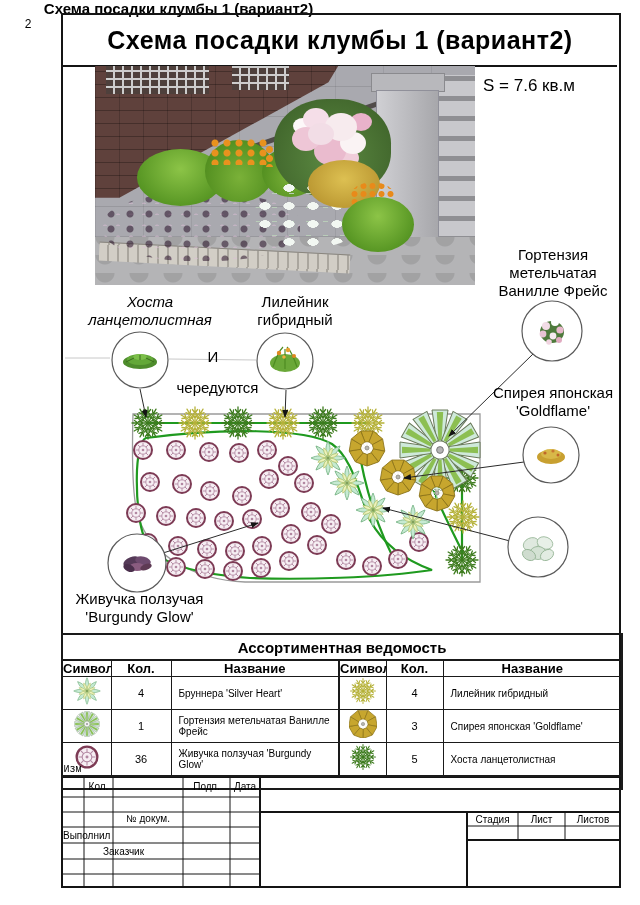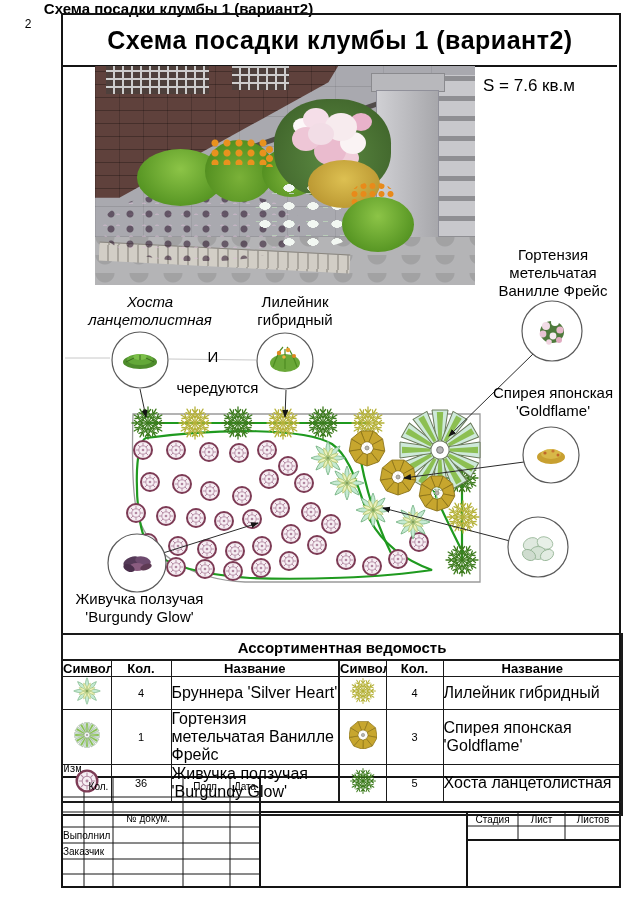--- a/index.html
+++ b/index.html
@@ -76,21 +76,21 @@
   .lbl{position:absolute;text-align:center;line-height:1.2;}
   .f15{font-size:15px;}
   #area-label{left:483px;top:76px;width:135px;font-size:17px;text-align:left;}
   
   #ved{position:absolute;left:61px;top:633px;width:560px;border-collapse:collapse;table-layout:fixed;}
   #ved td{border:1px solid #1a1a1a;padding:0;vertical-align:middle;overflow:hidden;}
   #ved .t-title{height:24px;font-size:15px;font-weight:bold;text-align:center;border:2px solid #1a1a1a;}
   #ved .t-head{height:15px;font-size:13px;font-weight:bold;text-align:center;}
   #ved .t-sym{text-align:center;height:28px;}
   #ved .t-qty{text-align:center;font-size:11px;}
-  #ved .t-name{font-size:16px;padding-left:0;}
+  #ved .t-name{font-size:10px;padding-left:7px;}
   #ved .thick-l{border-left:2px solid #1a1a1a;}
   #ved .t-empty{height:11px;border:2px solid #1a1a1a;}
   #ved{border:2px solid #1a1a1a;}
   
   .tb{position:absolute;font-size:10px;text-align:center;line-height:1.1;}
   #tb-doctitle{left:262px;top:785px;width:357px;font-size:15px;font-weight:bold;text-align:center;}
   #tb-sheets-val{left:565px;top:827px;width:56px;font-size:12px;text-align:center;}
   
   .st-hosta{stroke:var(--hosta);}
   .st-daylily{stroke:var(--daylily);}
@@ -507,19 +507,19 @@
   </tbody>
     </table>
 
   <div class="tb" style="left:61px;top:764px;width:23px;font-family:Liberation Mono, monospace;">Изм</div>
   <div class="tb" style="left:84px;top:781px;width:29px;">Кол.</div>
   <div class="tb" style="left:113px;top:781px;width:70px;margin-top:32px;">№ докум.</div>
   <div class="tb" style="left:183px;top:781px;width:47px;">Подп.</div>
   <div class="tb" style="left:230px;top:781px;width:30px;">Дата</div>
   <div id="tb-doctitle">Схема посадки клумбы 1 (вариант2)</div>
   <div class="tb" style="left:63px;top:830px;width:50px;text-align:left;">Выполнил</div>
-  <div class="tb" style="left:63px;top:846px;width:50px;text-align:left;">Заказчик</div>
+  <div class="tb" style="left:63px;top:846px;width:50px;text-align:left;padding-left:40px;">Заказчик</div>
   <div class="tb" style="left:467px;top:814px;width:51px;">Стадия</div>
   <div class="tb" style="left:518px;top:814px;width:47px;">Лист</div>
   <div class="tb" style="left:565px;top:814px;width:56px;">Листов</div>
   <div id="tb-sheets-val">2</div>
 
 </div>
 
 </body></html>

